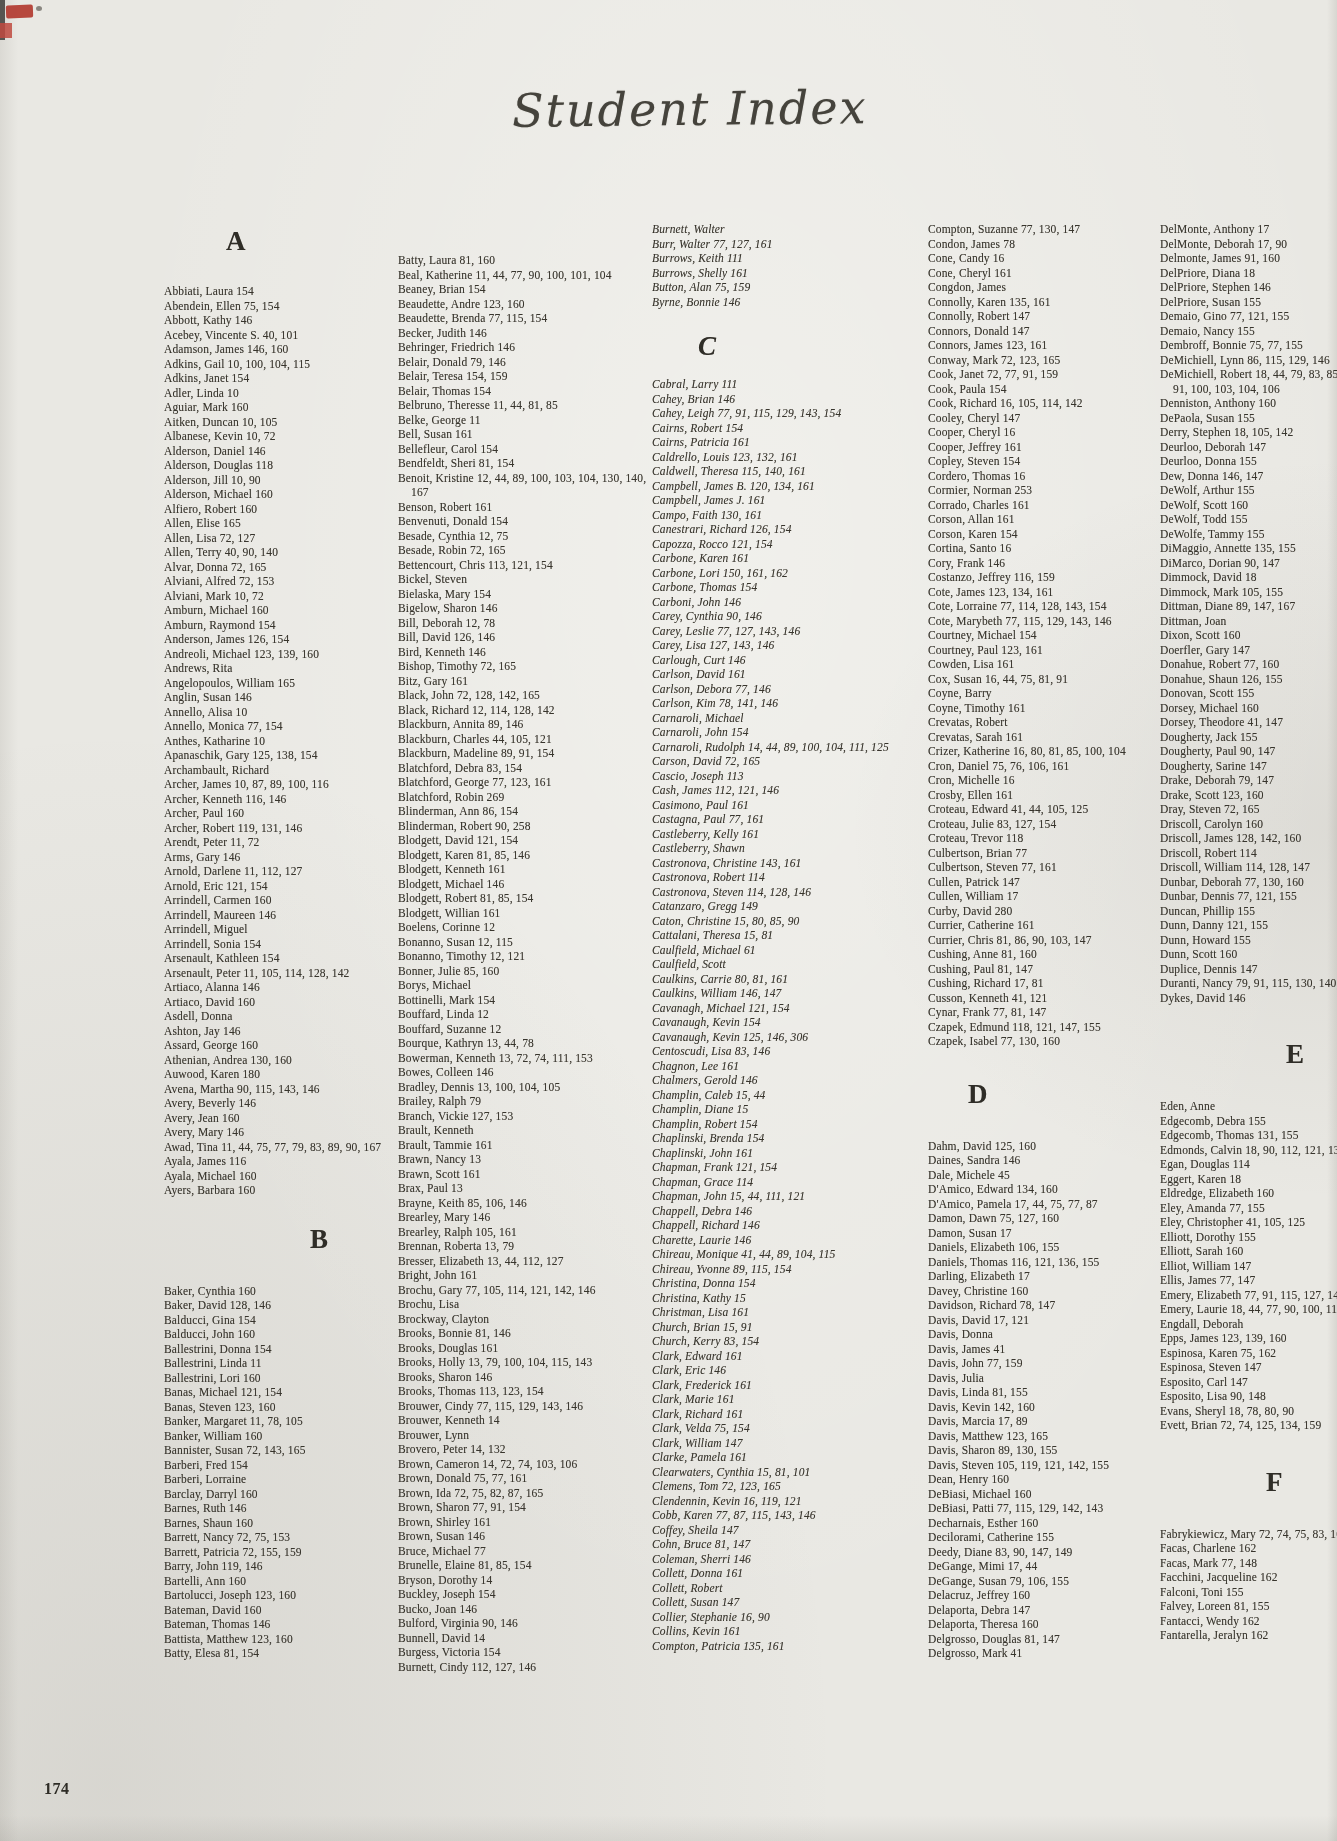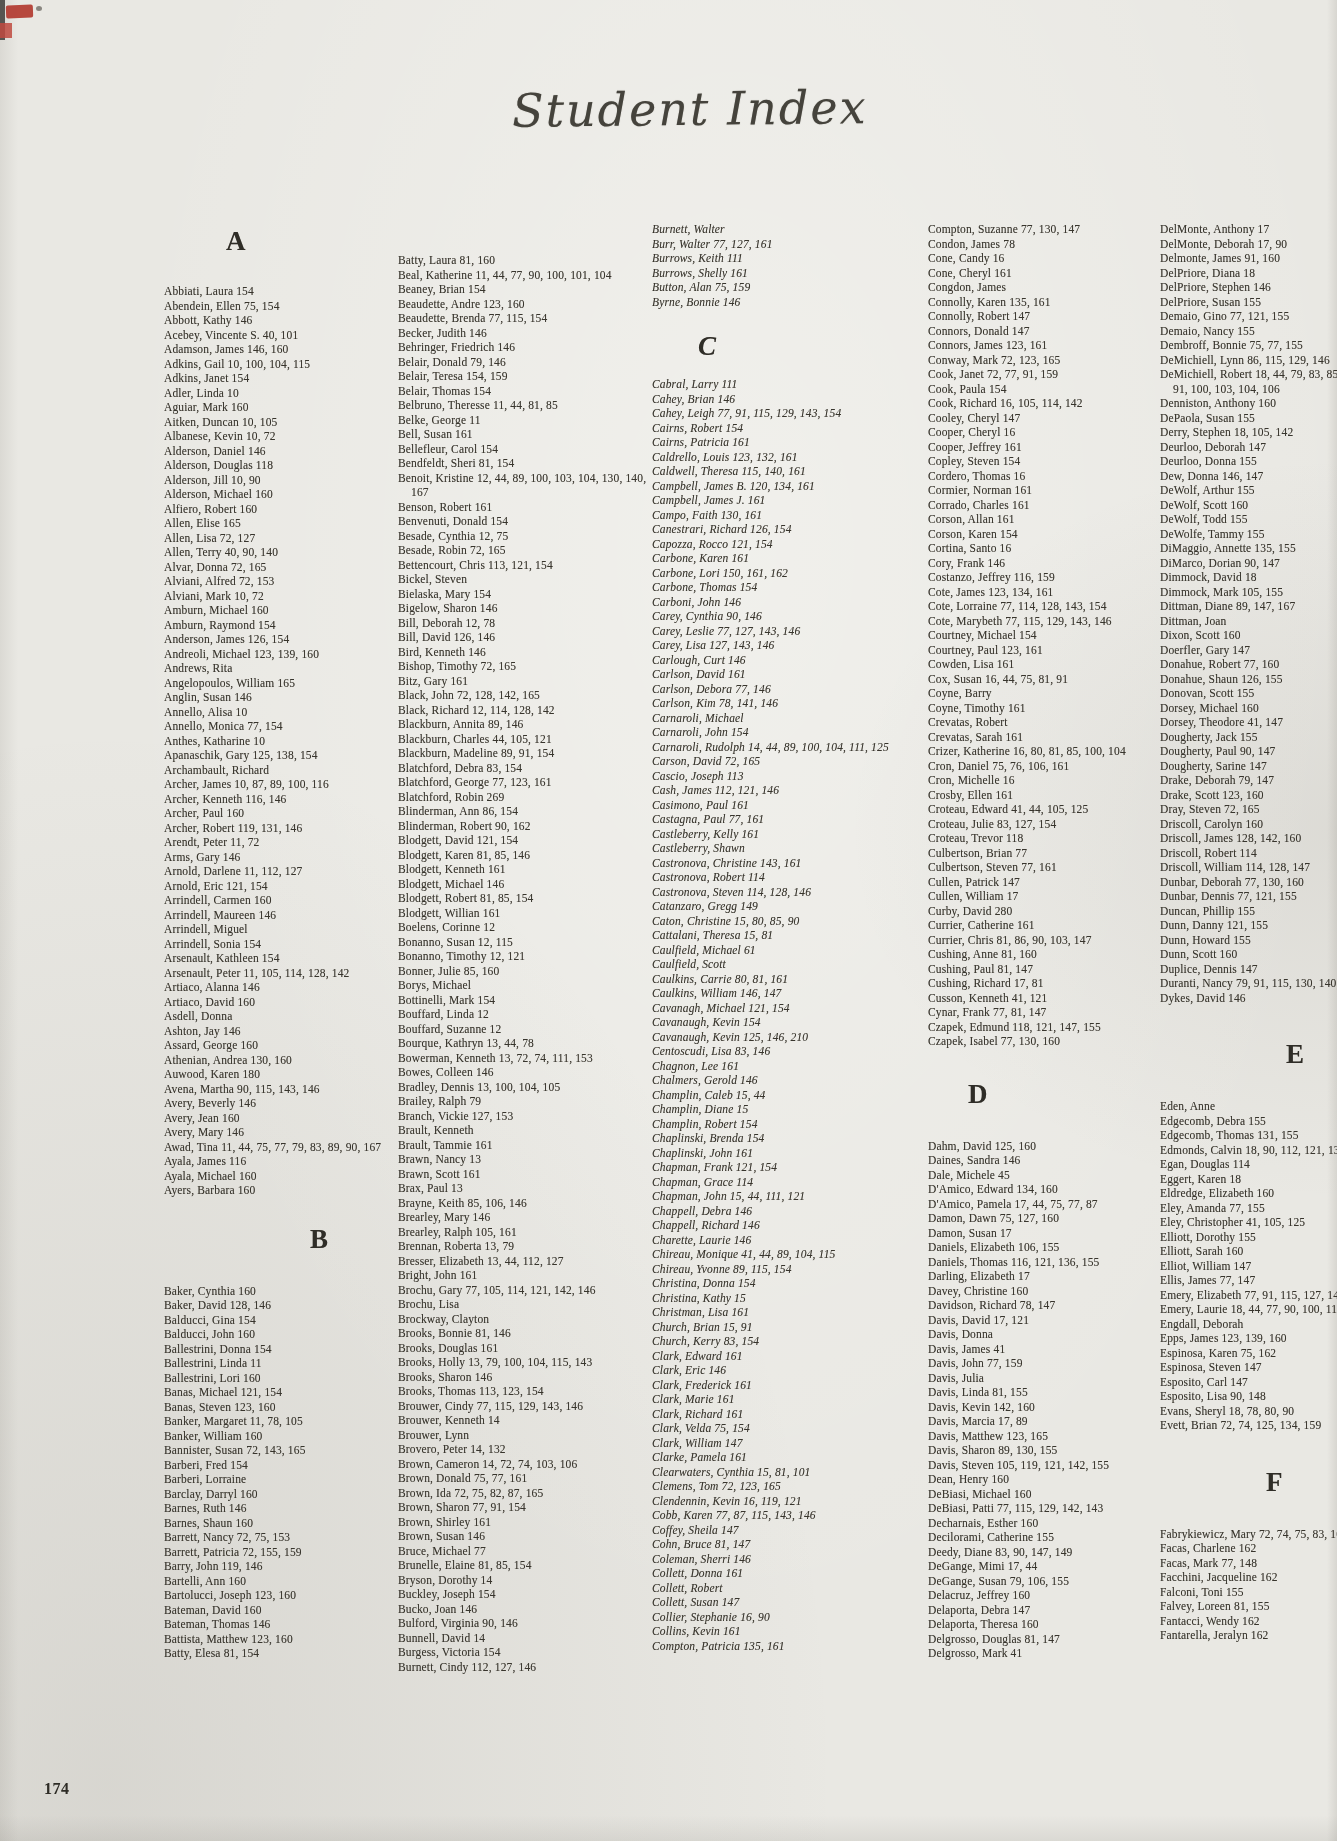--- a/index.html
+++ b/index.html
@@ -197,21 +197,21 @@
     <div class="entry">Bitz, Gary 161</div>
     <div class="entry">Black, John 72, 128, 142, 165</div>
     <div class="entry">Black, Richard 12, 114, 128, 142</div>
     <div class="entry">Blackburn, Annita 89, 146</div>
     <div class="entry">Blackburn, Charles 44, 105, 121</div>
     <div class="entry">Blackburn, Madeline 89, 91, 154</div>
     <div class="entry">Blatchford, Debra 83, 154</div>
     <div class="entry">Blatchford, George 77, 123, 161</div>
     <div class="entry">Blatchford, Robin 269</div>
     <div class="entry">Blinderman, Ann 86, 154</div>
-    <div class="entry">Blinderman, Robert 90, 162</div>
+    <div class="entry">Blinderman, Robert 90, 258</div>
     <div class="entry">Blodgett, David 121, 154</div>
     <div class="entry">Blodgett, Karen 81, 85, 146</div>
     <div class="entry">Blodgett, Kenneth 161</div>
     <div class="entry">Blodgett, Michael 146</div>
     <div class="entry">Blodgett, Robert 81, 85, 154</div>
     <div class="entry">Blodgett, Willian 161</div>
     <div class="entry">Boelens, Corinne 12</div>
     <div class="entry">Bonanno, Susan 12, 115</div>
     <div class="entry">Bonanno, Timothy 12, 121</div>
     <div class="entry">Bonner, Julie 85, 160</div>
@@ -310,21 +310,21 @@
     <div class="entry">Castronova, Steven 114, 128, 146</div>
     <div class="entry">Catanzaro, Gregg 149</div>
     <div class="entry">Caton, Christine 15, 80, 85, 90</div>
     <div class="entry">Cattalani, Theresa 15, 81</div>
     <div class="entry">Caulfield, Michael 61</div>
     <div class="entry">Caulfield, Scott</div>
     <div class="entry">Caulkins, Carrie 80, 81, 161</div>
     <div class="entry">Caulkins, William 146, 147</div>
     <div class="entry">Cavanagh, Michael 121, 154</div>
     <div class="entry">Cavanaugh, Kevin 154</div>
-    <div class="entry">Cavanaugh, Kevin 125, 146, 210</div>
+    <div class="entry">Cavanaugh, Kevin 125, 146, 306</div>
     <div class="entry">Centoscudi, Lisa 83, 146</div>
     <div class="entry">Chagnon, Lee 161</div>
     <div class="entry">Chalmers, Gerold 146</div>
     <div class="entry">Champlin, Caleb 15, 44</div>
     <div class="entry">Champlin, Diane 15</div>
     <div class="entry">Champlin, Robert 154</div>
     <div class="entry">Chaplinski, Brenda 154</div>
     <div class="entry">Chaplinski, John 161</div>
     <div class="entry">Chapman, Frank 121, 154</div>
     <div class="entry">Chapman, Grace 114</div>
@@ -373,21 +373,21 @@
     <div class="entry">Connors, James 123, 161</div>
     <div class="entry">Conway, Mark 72, 123, 165</div>
     <div class="entry">Cook, Janet 72, 77, 91, 159</div>
     <div class="entry">Cook, Paula 154</div>
     <div class="entry">Cook, Richard 16, 105, 114, 142</div>
     <div class="entry">Cooley, Cheryl 147</div>
     <div class="entry">Cooper, Cheryl 16</div>
     <div class="entry">Cooper, Jeffrey 161</div>
     <div class="entry">Copley, Steven 154</div>
     <div class="entry">Cordero, Thomas 16</div>
-    <div class="entry">Cormier, Norman 161</div>
+    <div class="entry">Cormier, Norman 253</div>
     <div class="entry">Corrado, Charles 161</div>
     <div class="entry">Corson, Allan 161</div>
     <div class="entry">Corson, Karen 154</div>
     <div class="entry">Cortina, Santo 16</div>
     <div class="entry">Cory, Frank 146</div>
     <div class="entry">Costanzo, Jeffrey 116, 159</div>
     <div class="entry">Cote, James 123, 134, 161</div>
     <div class="entry">Cote, Lorraine 77, 114, 128, 143, 154</div>
     <div class="entry">Cote, Marybeth 77, 115, 129, 143, 146</div>
     <div class="entry">Courtney, Michael 154</div>

